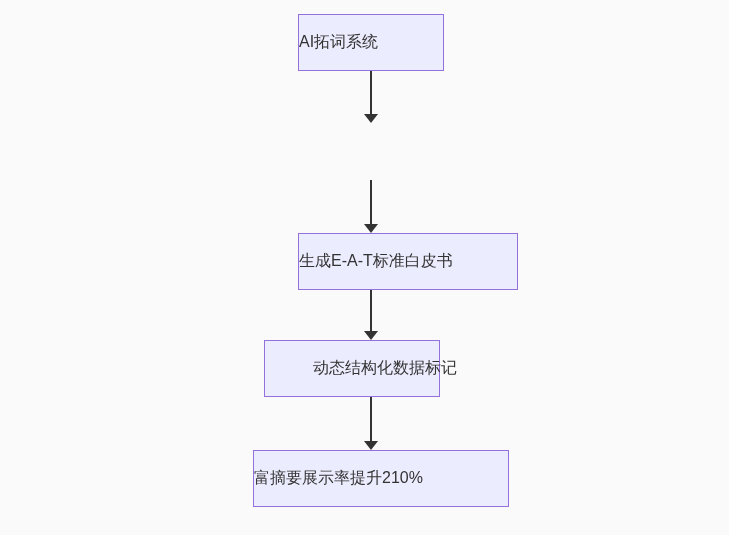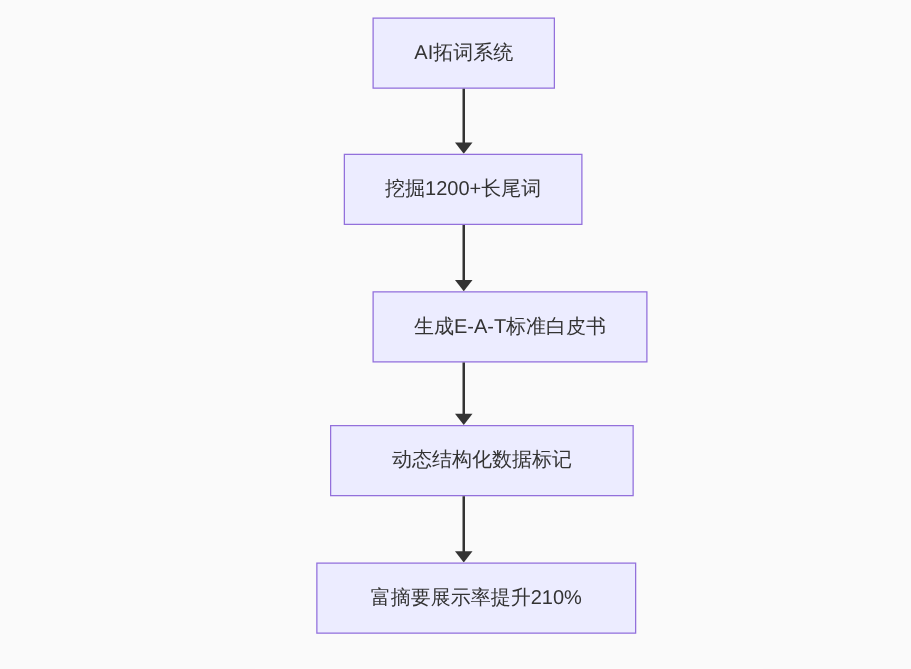--- a/index.html
+++ b/index.html
@@ -16,29 +16,28 @@
   }
   .flow-node {
     position: absolute;
     box-sizing: border-box;
     background: var(--node-fill, #ececff);
     border: 1px solid var(--node-border, #9370db);
     color: var(--node-text, #333333);
     font-size: 16px;
     display: flex;
     align-items: center;
-    justify-content: center;
     text-align: center;
     white-space: nowrap;
     height: 57px;
   }
   .node-1 { left: 298px; top: 14px;  width: 146px; }
   .node-2 { left: 275px; top: 123px; width: 191px; }
   .node-3 { left: 262px; top: 233px; width: 220px; margin-left: 36px; }
-  .node-4 { left: 264px; top: 340px; width: 243px; }
+  .node-4 { left: 264px; top: 340px; width: 176px; padding-left: 48px; }
   .node-5 { left: 253px; top: 450px; width: 256px; }
 
   .flow-arrow {
     position: absolute;
     left: 364px;   
     width: 14px;
   }
   .arrow-1 { top: 71px;  height: 52px; }
   .arrow-2 { top: 180px; height: 53px; }
   .arrow-3 { top: 290px; height: 50px; }
@@ -70,23 +69,20 @@
 
   <div class="flow-node node-1">
     <span>AI拓词系统</span>
   </div>
 
   <div class="flow-arrow arrow-1">
     <div class="shaft"></div>
     <div class="head"></div>
   </div>
 
-  <div class="flow-node node-2">
-    <span>挖掘1200+长尾词</span>
-  </div>
 
   <div class="flow-arrow arrow-2">
     <div class="shaft"></div>
     <div class="head"></div>
   </div>
 
   <div class="flow-node node-3">
     <span>生成E-A-T标准白皮书</span>
   </div>
 

